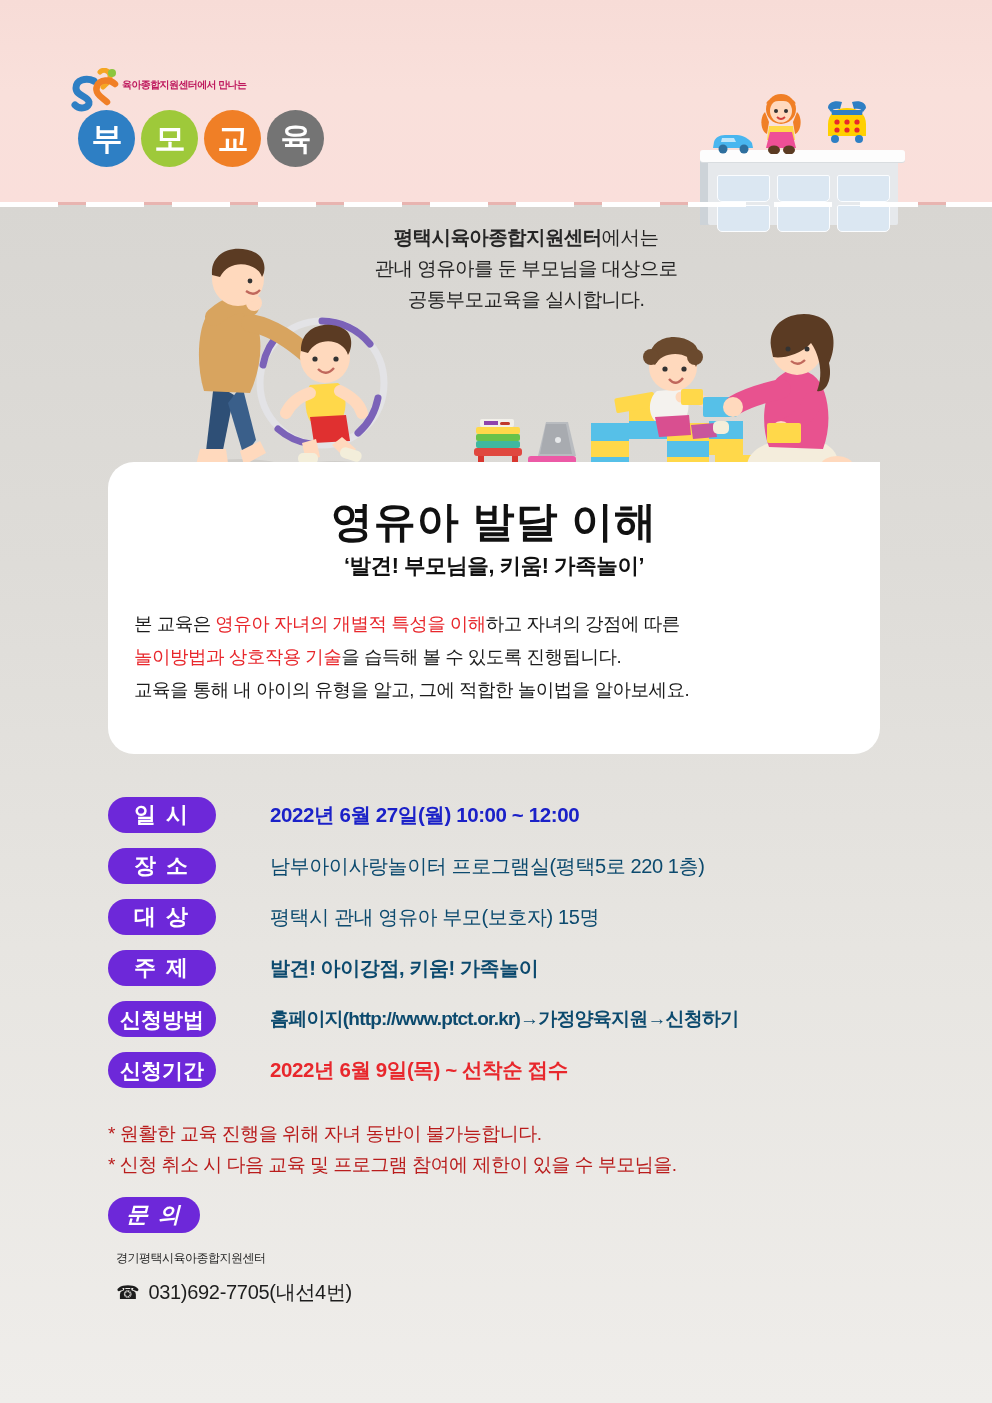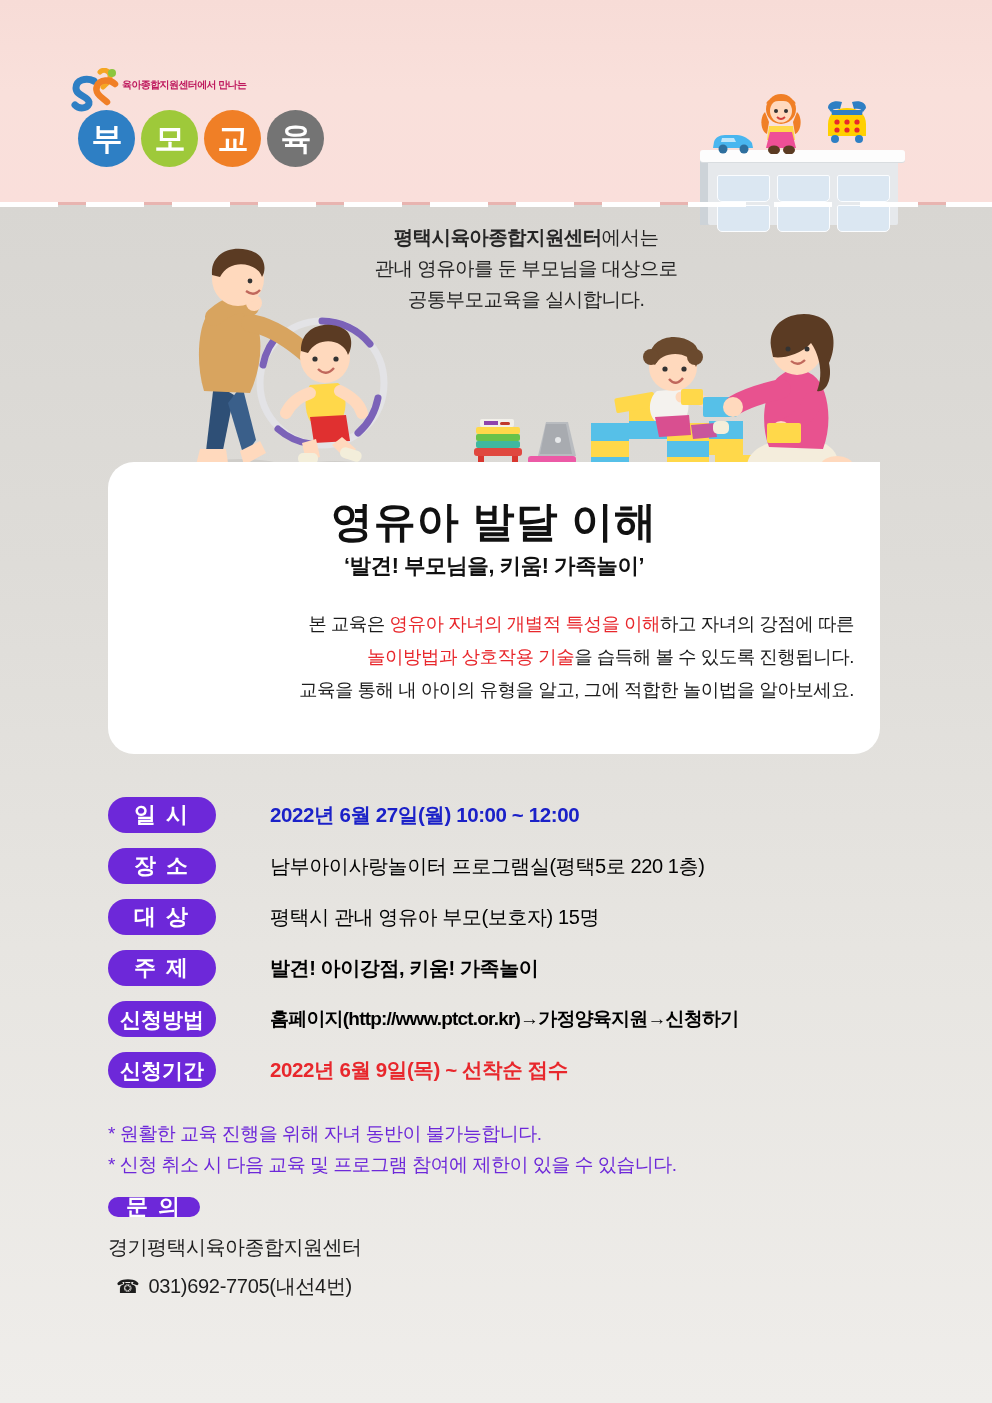--- a/index.html
+++ b/index.html
@@ -94,60 +94,60 @@
   }
   .card-title{
     position:absolute;left:0;top:32px;width:772px;text-align:center;
     font-size:42px;font-weight:bold;color:#111;letter-spacing:1px;
   }
   .card-sub{
     position:absolute;left:0;top:89px;width:772px;text-align:center;
     font-size:21.5px;font-weight:bold;color:#111;letter-spacing:-0.4px;
   }
   .card-desc{
-    position:absolute;left:26px;top:145px;width:720px;text-align:right;
+    position:absolute;left:26px;top:145px;width:720px;text-align:left;
     font-size:18.5px;line-height:33px;color:#1c1c1c;letter-spacing:-0.5px;
   }
   .red{color:#e8272c;}
 
   
   .info{position:absolute;left:108px;top:795px;width:860px;z-index:5;}
   .row{position:relative;height:51px;}
   .badge{
     position:absolute;left:0;top:2px;
     width:108px;height:36px;border-radius:18px;
     background:#6d28d9;
     color:#fff;font-size:22px;font-weight:bold;letter-spacing:2px;
     display:flex;align-items:center;justify-content:center;
     line-height:1;
   }
   .badge.wide{letter-spacing:0px;font-size:21px;}
   .rowval{
     position:absolute;left:162px;top:4px;
-    font-size:20px;line-height:32px;color:#000000;letter-spacing:-0.4px;
+    font-size:20px;line-height:32px;color:#0c4a6e;letter-spacing:-0.4px;
     white-space:nowrap;
   }
   .rowval.blue{color:#1b21c8;font-weight:bold;font-size:20.5px;}
   .rowval.redb{color:#e8272c;font-weight:bold;font-size:20.5px;text-align:right;}
   .rowval.bold{font-weight:bold;}
   .rowval.mono{font-weight:bold;font-size:19px;letter-spacing:-0.8px;}
 
   
   .notes{
     position:absolute;left:108px;top:1118px;width:800px;
-    font-size:19px;line-height:31px;color:#6d28d9;letter-spacing:-0.5px;
+    font-size:19px;line-height:31px;color:#b91c1c;letter-spacing:-0.5px;
     z-index:5;
   }
 
   
   .contact{position:absolute;left:108px;top:1197px;width:600px;z-index:5;}
-  .contact .badge{position:relative;left:0;top:0;width:92px;height:20px;}
+  .contact .badge{position:relative;left:0;top:0;width:92px;height:36px;font-style:italic;}
   .contact-name{
-    margin-top:17px;
-    font-size:20px;color:#1d1d1d;letter-spacing:-0.5px;
+    margin-top:17px;margin-left:8px;
+    font-size:12px;color:#1d1d1d;letter-spacing:-0.5px;
   }
   .contact-tel{
     margin-top:12px;margin-left:8px;
     font-size:20px;color:#1d1d1d;letter-spacing:-0.3px;
     display:flex;align-items:center;gap:9px;
   }
   .tel-icon{font-size:19px;}
 </style>
 </head>
 <body>
@@ -389,21 +389,21 @@
       <div class="rowval mono">홈페이지(http://www.ptct.or.kr)→가정양육지원→신청하기</div>
     </div>
     <div class="row">
       <div class="badge wide">신청기간</div>
       <div class="rowval redb">2022년 6월 9일(목) ~ 선착순 접수</div>
     </div>
   </div>
 
   <div class="notes">
     <div>* 원활한 교육 진행을 위해 자녀 동반이 불가능합니다.</div>
-    <div>* 신청 취소 시 다음 교육 및 프로그램 참여에 제한이 있을 수 있습니다.</div>
+    <div>* 신청 취소 시 다음 교육 및 프로그램 참여에 제한이 있을 수 부모님을.</div>
   </div>
 
   <div class="contact">
     <div class="badge">문 의</div>
     <div class="contact-name">경기평택시육아종합지원센터</div>
     <div class="contact-tel">
       <span class="tel-icon">☎</span>
       <span>031)692-7705(내선4번)</span>
     </div>
   </div>

